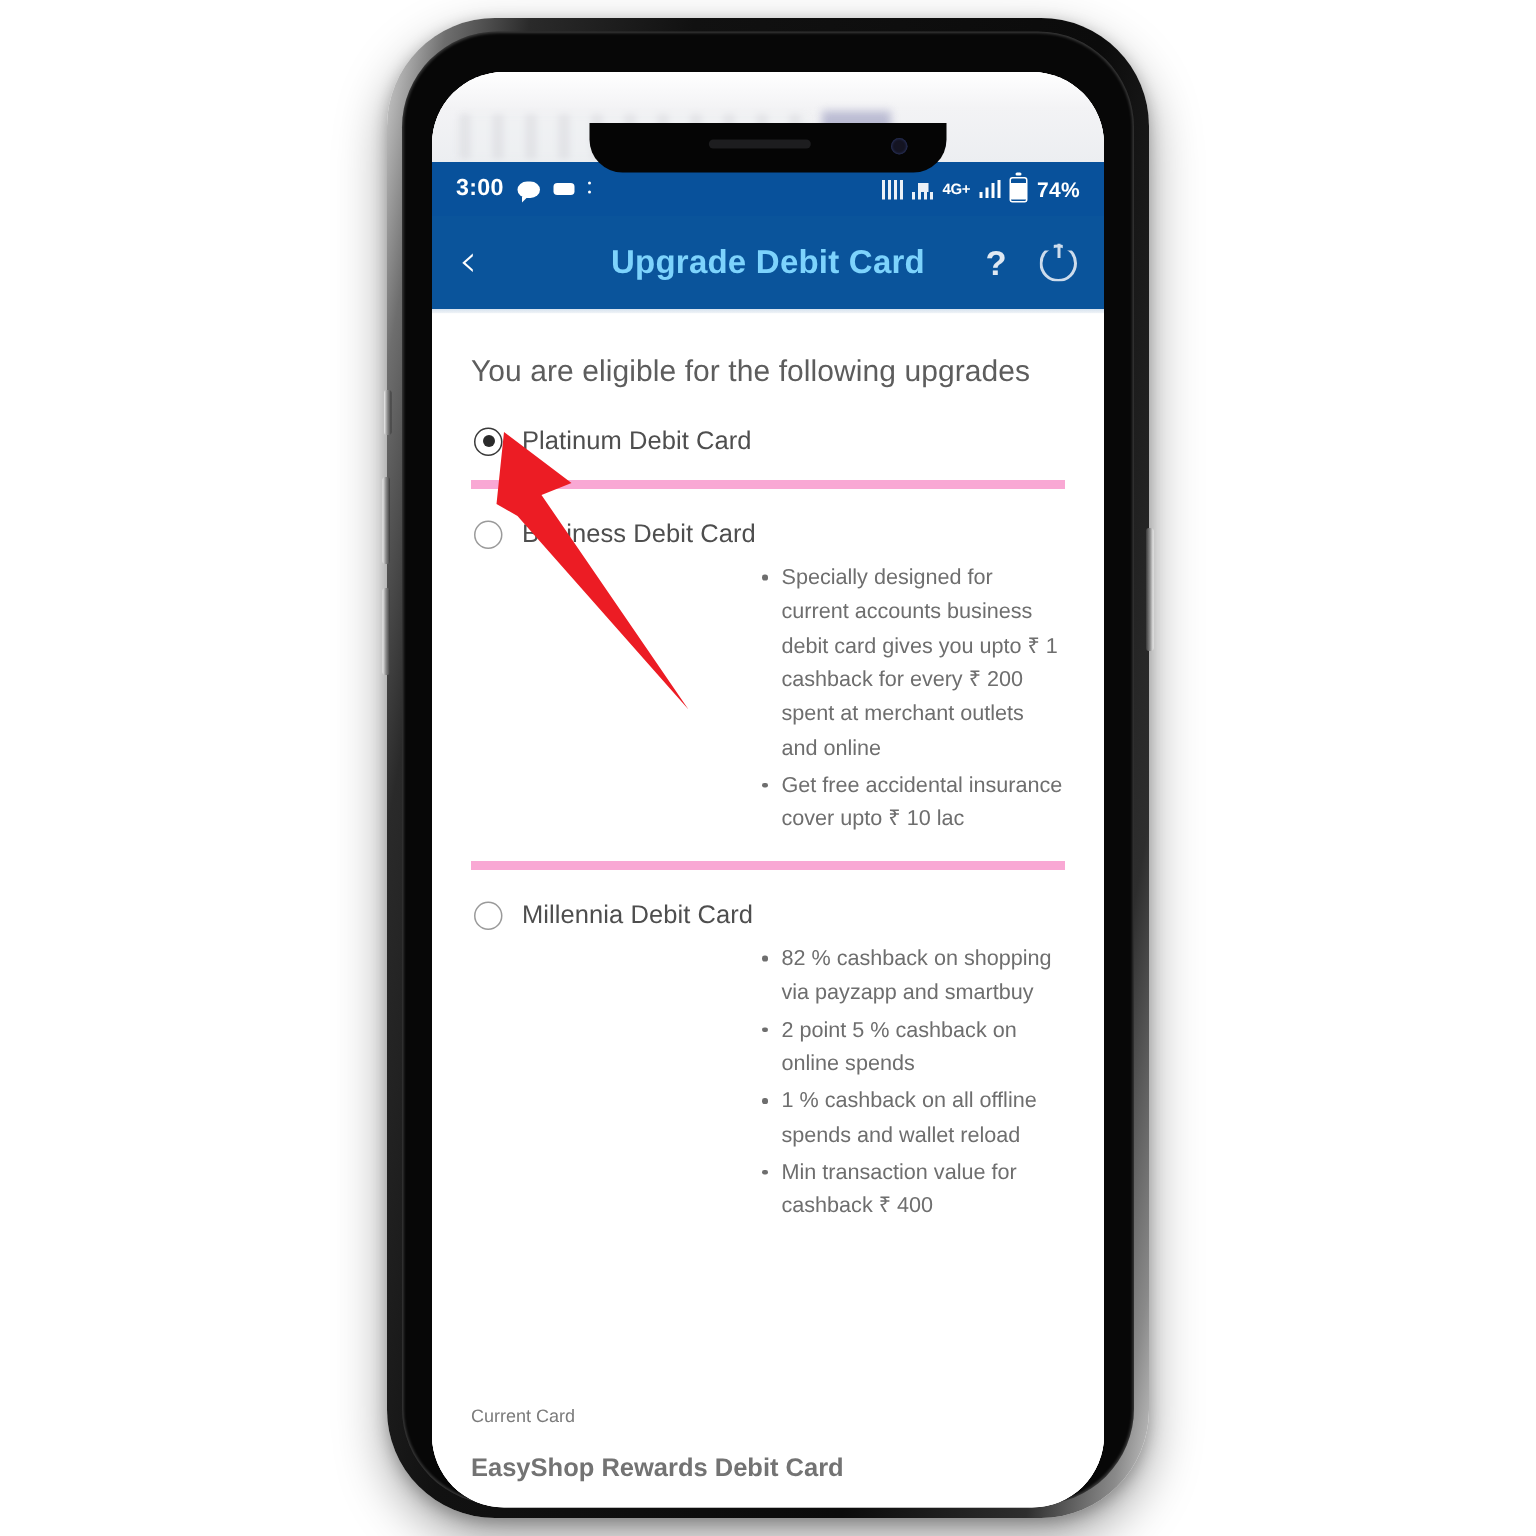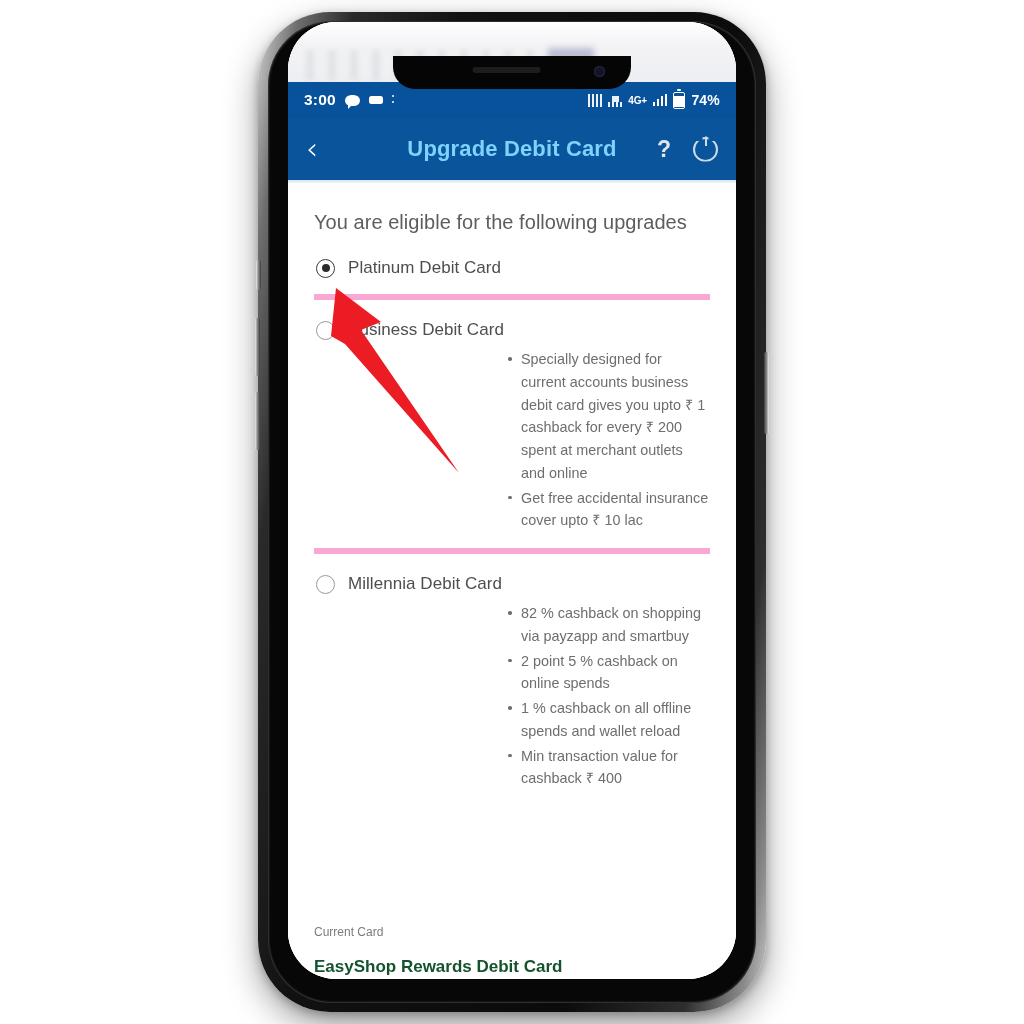--- a/index.html
+++ b/index.html
@@ -36,21 +36,21 @@
     top: 21px;
     width: 488px;
     height: 982px;
     border-radius: 64px;
     background: #070707;
     box-shadow: inset 0 0 2px 1px rgba(255,255,255,0.22);
   }
   .phone-screen {
     position: absolute;
     left: 288px;
-    top: 22px;
+    top: 48px;
     width: 448px;
     height: 957px;
     border-radius: 48px;
     background: #ffffff;
     overflow: hidden;
   }
 
   
   .btn-side {
     position: absolute;
@@ -339,23 +339,23 @@
     right: 26px;
     bottom: 0;
   }
   .current-card-label {
     font-size: 12px;
     color: #7b7b7b;
     padding-bottom: 18px;
   }
   .current-card-name {
     font-size: 17px;
-    color: #14532d;
+    color: #737373;
     font-weight: 700;
-    padding-bottom: 2px;
+    padding-bottom: 16px;
   }
 
   
   .annot {
     position: absolute;
     left: 0; top: 0;
     width: 1024px; height: 1024px;
     pointer-events: none;
     z-index: 60;
   }

